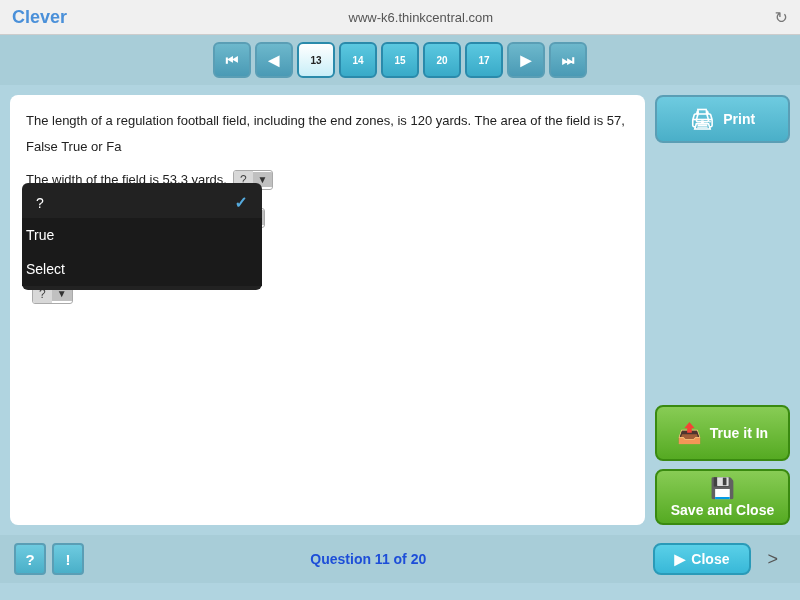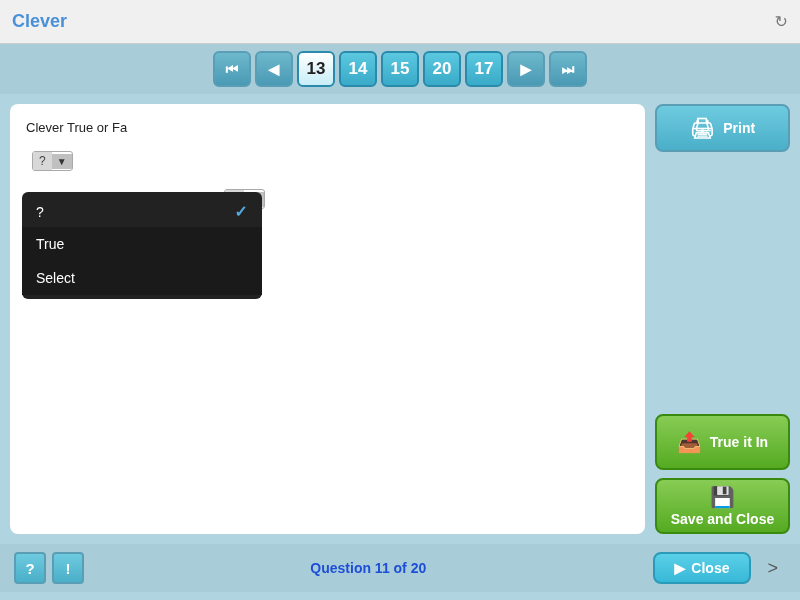--- a/index.html
+++ b/index.html
@@ -6,21 +6,21 @@
     body {
       width: 800px;
       height: 600px;
       overflow: hidden;
       font-family: Arial, sans-serif;
       background: #b0d4e0;
     }
 
     
     #top-bar {
-      height: 44px;
+      height: 35px;
       background: #f0f0f0;
       border-bottom: 1px solid #ccc;
       display: flex;
       align-items: center;
       justify-content: space-between;
       padding: 0 12px;
     }
     #clever-logo {
       color: #4a90d9;
       font-size: 18px;
@@ -55,21 +55,21 @@
       color: white;
       font-size: 14px;
       font-weight: bold;
       display: flex;
       align-items: center;
       justify-content: center;
       cursor: pointer;
     }
     .nav-btn.page-num {
       background: linear-gradient(180deg, #5bc8e0, #39aac8);
-      font-size: 17px;
+      font-size: 10px;
       border-color: #2a8aab;
     }
     .nav-btn.active {
       background: linear-gradient(180deg, #ffffff, #c8eef8);
       color: #222;
       border-color: #2a8aab;
     }
 
     
     #main-area {
@@ -151,21 +151,21 @@
       padding: 6px 14px;
       color: white;
       font-size: 14px;
     }
     .popup-check {
       color: #5ad;
       font-size: 16px;
       font-weight: bold;
     }
     .popup-option {
-      padding: 9px 14px;
+      padding: 9px 4px;
       color: white;
       font-size: 14px;
       cursor: pointer;
       background: #1a1a1a;
     }
 
     
     #right-sidebar {
       width: 135px;
       display: flex;
@@ -268,20 +268,21 @@
       color: #555;
       cursor: pointer;
       padding: 4px 8px;
     }
   </style>
 </head>
 <body>
 
 <div id="top-bar">
   <span id="clever-logo">Clever</span>
+  <span id="site-url">www-k6.thinkcentral.com</span>
   <span id="refresh-icon">↻</span>
 </div>
 
 <div id="nav-bar">
   <div class="nav-btn">⏮</div>
   <div class="nav-btn">◀</div>
   <div class="nav-btn page-num active">13</div>
   <div class="nav-btn page-num">14</div>
   <div class="nav-btn page-num">15</div>
   <div class="nav-btn page-num">20</div>
@@ -296,23 +297,25 @@
 
     <div id="dropdown-popup">
       <div class="popup-header">
         <span>?</span>
         <span class="popup-check">✓</span>
       </div>
       <div class="popup-option">True</div>
       <div class="popup-option">Select</div>
     </div>
 
-    <div id="instruction-text">Clever True or Fa</div>
+    <div id="question-text">The length of a regulation football field, including the end zones, is 120 yards. The area of the field is 57,</div>
+    <div id="instruction-text">False True or Fa</div>
 
     <div class="statement-row">
+      <span>The width of the field is 53.3 yards.</span>
       <span class="dropdown-widget">
         <span class="dropdown-q">?</span>
         <span class="dropdown-arrow">▼</span>
       </span>
     </div>
 
     <div class="statement-row">
       <span>The length of the field is 120 feet.</span>
       <span class="dropdown-widget">
         <span class="dropdown-q">?</span>

